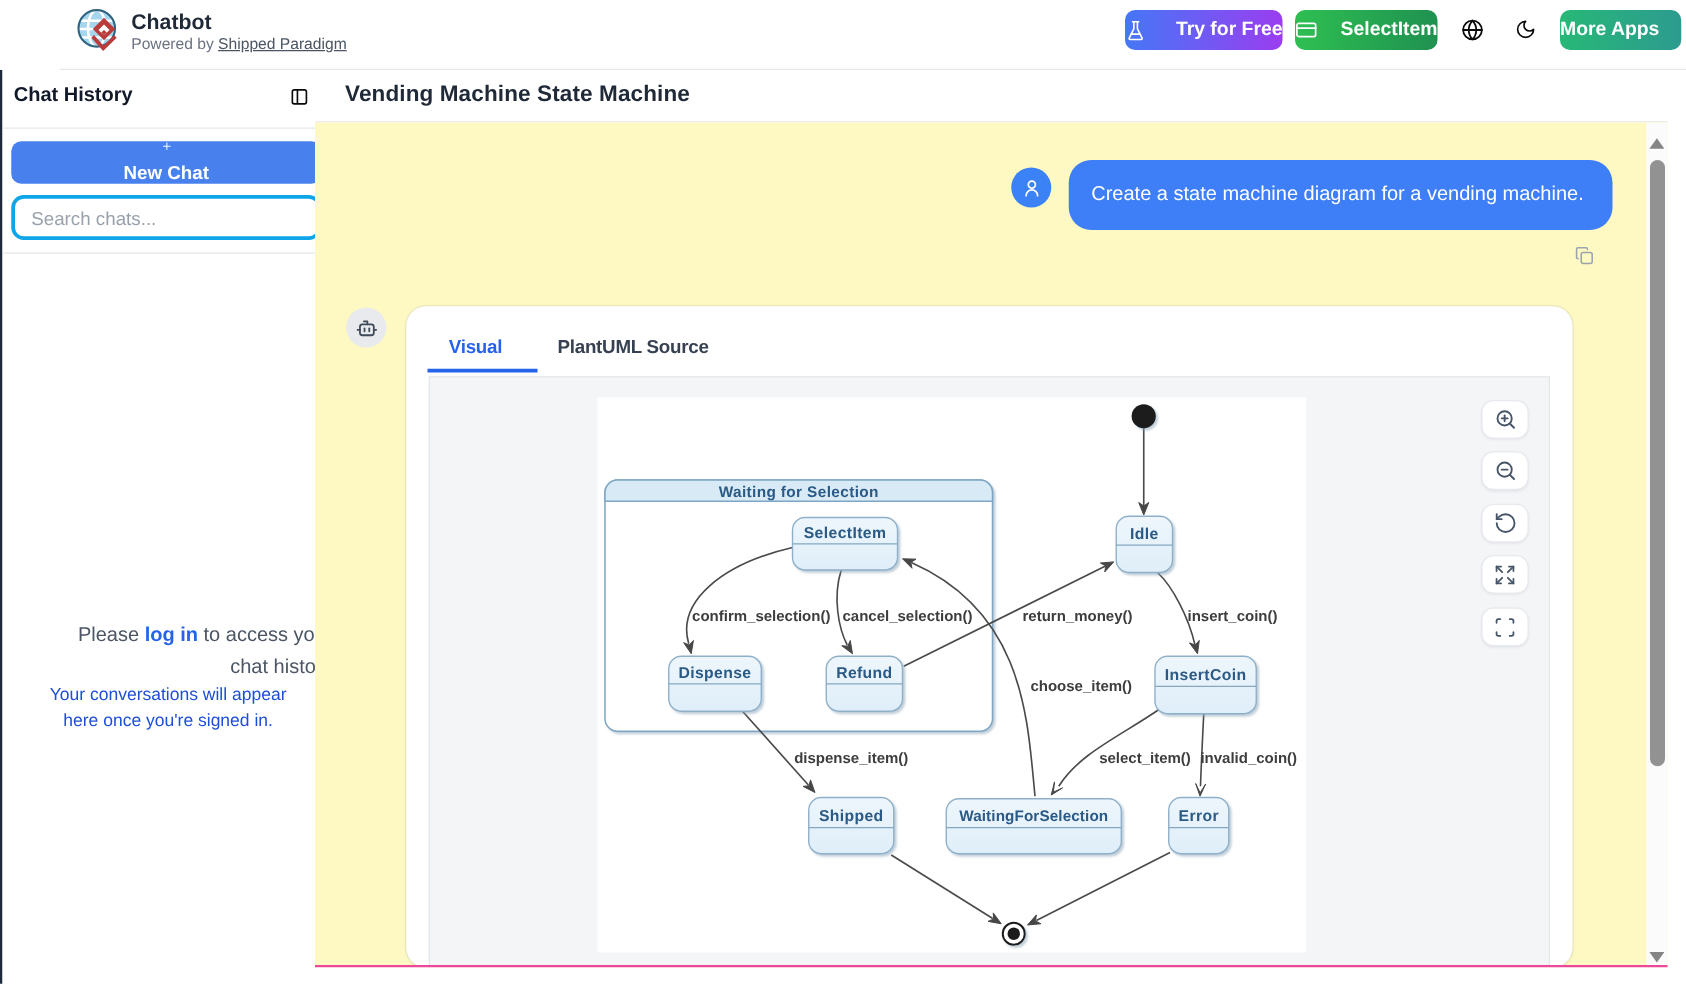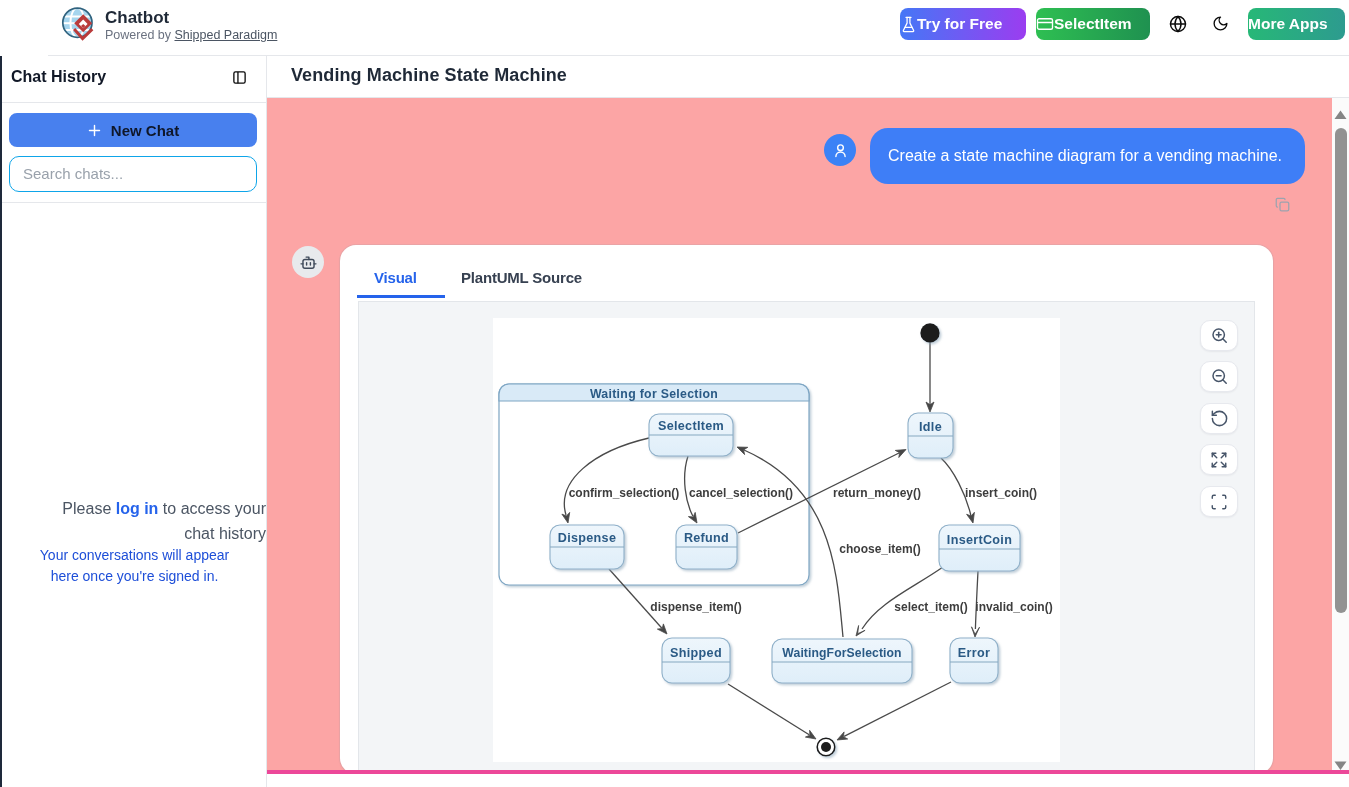--- a/index.html
+++ b/index.html
@@ -4,43 +4,43 @@
 <style>
 * { margin:0; padding:0; box-sizing:border-box; }
 html,body { width:1349px; height:787px; overflow:hidden; font-family:"Liberation Sans", sans-serif; background:#fff; }
 .abs { position:absolute; }
 
 
 #navbar { position:absolute; left:0; top:0; width:1349px; height:56px; background:#fff; border-bottom:1px solid #e5e7eb;margin-left:48px; }
 #brand-name { position:absolute; left:57px; top:8px; font-size:17px; font-weight:bold; color:#1f2937; }
 #brand-sub { position:absolute; left:57px; top:28px; font-size:12.5px; color:#6b7280; }
 #brand-sub a { color:#4b5563; text-decoration:underline; }
-.navbtn { position:absolute; top:8px; height:32px; border-radius:8px; color:#fff; font-size:15.5px; font-weight:bold; display:flex; align-items:center; justify-content:flex-start; gap:0; }
+.navbtn { position:absolute; top:8px; height:32px; border-radius:8px; color:#fff; font-size:15.5px; font-weight:bold; display:flex; align-items:center; justify-content:space-between; gap:12px; }
 #btn-try { left:852px; width:126px; background:linear-gradient(90deg,#4577f6,#9b3df0); }
 #btn-sub { left:988px; width:114px; background:linear-gradient(90deg,#2ebf52,#1f9150); }
 #btn-more { left:1200px; width:97px; background:linear-gradient(90deg,#27b877,#2d9b8f); }
 #nav-avatar { position:absolute; left:1305px; top:7px; width:33px; height:33px; border-radius:50%; background:#f1f3f5; display:flex; align-items:center; justify-content:center; }
 
 
 #leftstrip { position:absolute; left:0; top:56px; width:2px; height:731px; background:#1e293b; }
 #sidebar { position:absolute; left:2px; top:56px; width:265px; height:731px; background:#fff; border-right:1px solid #e5e7eb; }
 #sb-head { position:absolute; left:0; top:0; width:100%; height:47px; border-bottom:1px solid #e5e7eb; }
 #sb-title { position:absolute; left:9px; top:11.5px; font-size:16px; font-weight:bold; color:#111827; }
-#newchat { position:absolute; left:7px; top:57px; width:248px; height:34px; background:#4880ee; border-radius:8px; color:#0f172a; font-size:15px; font-weight:bold; display:flex; align-items:center; justify-content:center; gap:9px; }
-#search { position:absolute; left:7px; top:100px; width:248px; height:36px; border:1px solid #0ea5e9; border-radius:10px; background:#fff; color:#99a1ab; font-size:15px; line-height:34px; padding-left:13px; }
+#newchat { position:absolute; left:7px; top:57px; width:248px; height:34px; background:#4880ee; border-radius:8px; color:#ffffff; font-size:15px; font-weight:bold; display:flex; align-items:center; justify-content:center; gap:9px;flex-direction:column; }
+#search { position:absolute; left:7px; top:100px; width:248px; height:36px; border:3px solid #0ea5e9; border-radius:10px; background:#fff; color:#99a1ab; font-size:15px; line-height:34px; padding-left:13px; }
 #sb-line2 { position:absolute; left:0; top:146px; width:100%; border-top:1px solid #e5e7eb; }
 #sb-login { position:absolute; left:0; top:440px; width:100%; text-align:right; font-size:16px; color:#4b5563; line-height:25px; }
 #sb-login a { color:#2563eb; font-weight:bold; text-decoration:none; }
 #sb-login2 { position:absolute; left:20px; top:489px; width:225px; text-align:center; font-size:14px; color:#1d4ed8; line-height:21px; }
 
 
-#main { position:absolute; left:267px; top:56px; width:1082px; height:731px; background:#fff; }
+#main { position:absolute; left:252px; top:56px; width:1082px; height:731px; background:#fff; }
 #main-head { position:absolute; left:0; top:0; width:100%; height:42px; background:#fff; border-bottom:1px solid #e5e7eb; }
 #main-title { position:absolute; left:24px; top:8.5px; font-size:18px; letter-spacing:0.1px; font-weight:bold; color:#1f2937; }
-#chat { position:absolute; left:0; top:42px; width:1082px; height:676px; background:#fca5a5; border-bottom:4px solid #ec4899; overflow:hidden; }
+#chat { position:absolute; left:0; top:42px; width:1082px; height:676px; background:#fef9c3; border-bottom:2px solid #ec4899; overflow:hidden; }
 #inputzone { position:absolute; left:0; top:718px; width:1082px; height:13px; background:#fff; }
 
 
 #sbar { position:absolute; left:1065px; top:0; width:17px; height:675px; background:#fbfbfb; }
 #sbar .thumb { position:absolute; left:3px; top:30px; width:12px; height:485px; background:#929292; border-radius:6px; }
 
 
 #u-avatar { position:absolute; left:557px; top:36px; width:32px; height:32px; border-radius:50%; background:#3b82f6; display:flex; align-items:center; justify-content:center; }
 #u-bubble { position:absolute; left:603px; top:30px; width:435px; height:56px; background:#3e7ef7; border-radius:18px; color:#fff; font-size:16px; line-height:56px; padding-left:18px; }
 #copyico { position:absolute; left:1008px; top:99px; }

